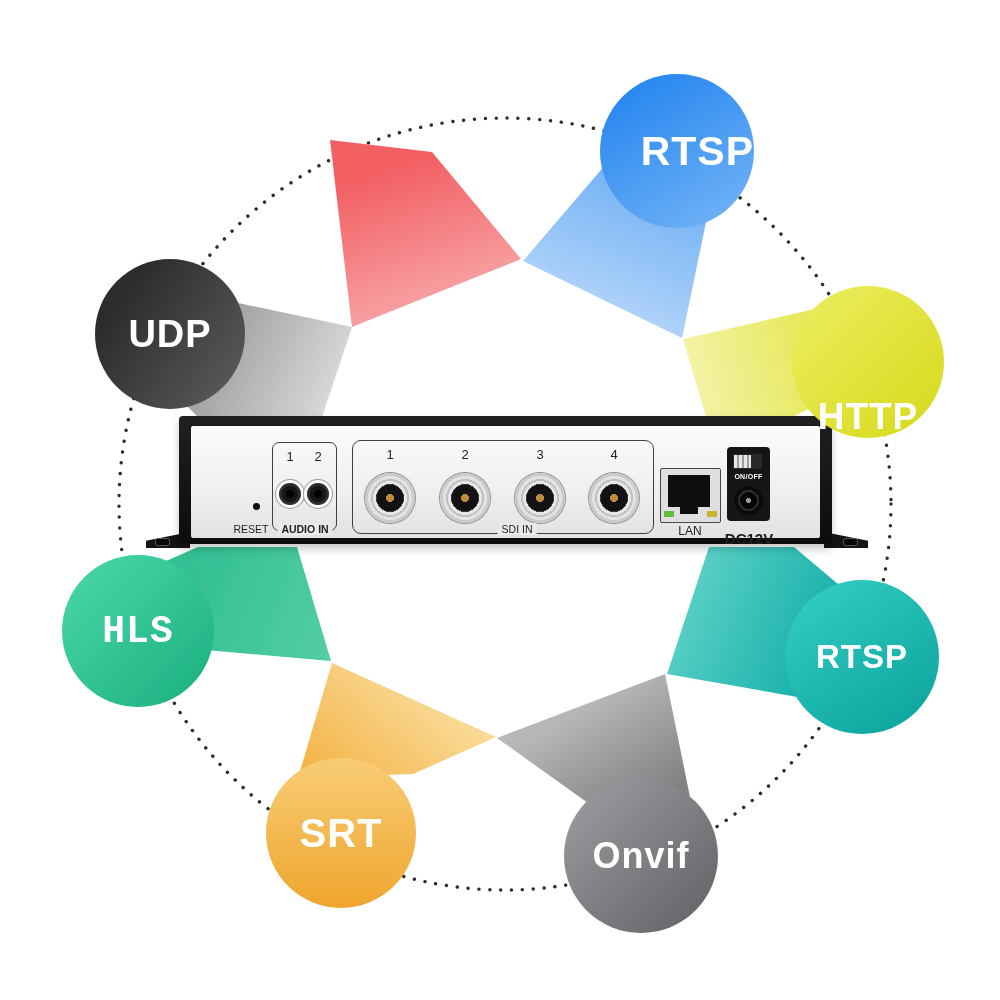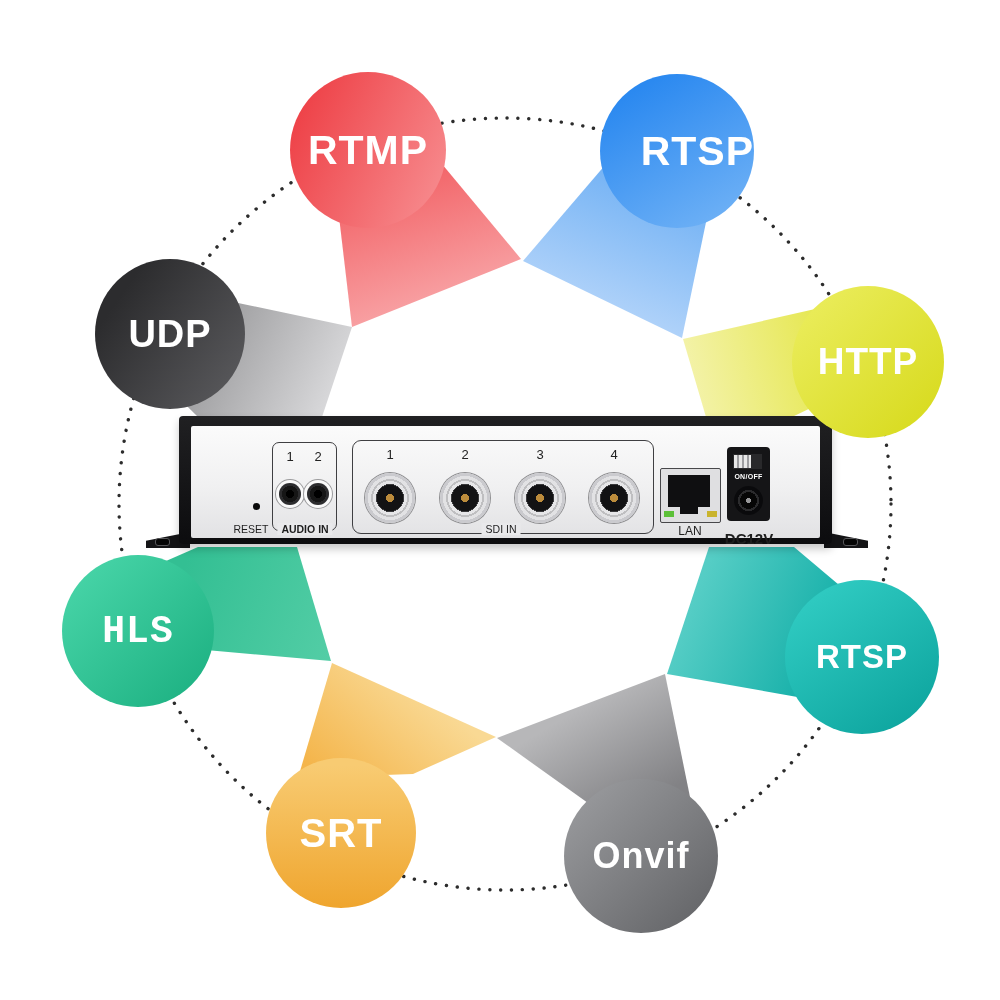--- a/index.html
+++ b/index.html
@@ -10,21 +10,21 @@
   
   .bubble{position:absolute;border-radius:50%;display:flex;align-items:center;justify-content:center;
           color:#fff;font-weight:bold;letter-spacing:1px;}
   .b-rtmp {left:290px;top:72px; width:156px;height:156px;font-size:41px;
            background:linear-gradient(115deg,#ee4147 10%,#f78d90 95%);}
   .b-rtsp {left:600px;top:74px; width:154px;height:154px;font-size:41px;
            background:linear-gradient(150deg,#2b89f0 15%,#72b3f6 95%);justify-content:flex-end;}
   .b-udp  {left:95px; top:259px;width:150px;height:150px;font-size:38px;
            background:linear-gradient(125deg,#2c2c2e 20%,#5e5e61 100%);text-align:right;}
   .b-http {left:792px;top:286px;width:152px;height:152px;font-size:37px;
-           background:linear-gradient(135deg,#e9eb57 15%,#d7da1c 95%);}
+           background:linear-gradient(135deg,#e9eb57 15%,#d7da1c 95%);align-items:flex-end;}
   .b-hls  {left:62px; top:555px;width:152px;height:152px;font-size:38px;
            background:linear-gradient(135deg,#47d4a7 10%,#1cb081 95%);font-family:Liberation Mono, monospace;}
   .b-rtmps{left:785px;top:580px;width:154px;height:154px;font-size:33px;
            background:linear-gradient(145deg,#2ec9c0 15%,#0ca39d 95%);}
   .b-srt  {left:266px;top:758px;width:150px;height:150px;font-size:40px;
            background:linear-gradient(180deg,#f8cb72 5%,#efa52e 100%);}
   .b-onvif{left:564px;top:779px;width:154px;height:154px;font-size:36px;
            background:linear-gradient(135deg,#98999c 10%,#5f6063 100%);}
 
   
@@ -145,21 +145,21 @@
 
         <div class="groupbox gb-sdi"></div>
         <div class="num" style="left:186px;top:21px;">1</div>
         <div class="num" style="left:261px;top:21px;">2</div>
         <div class="num" style="left:336px;top:21px;">3</div>
         <div class="num" style="left:410px;top:21px;">4</div>
         <div class="bnc" style="left:174px;top:47px;"></div>
         <div class="bnc" style="left:249px;top:47px;"></div>
         <div class="bnc" style="left:324px;top:47px;"></div>
         <div class="bnc" style="left:398px;top:47px;"></div>
-        <div class="chip" style="left:310px;top:97px;text-align:right;">SDI  IN</div>
+        <div class="chip" style="left:326px;top:97px;text-align:right;">SDI  IN</div>
 
         <div class="lan-frame">
           <div class="lan-port"></div>
           <div class="led led-g"></div>
           <div class="led led-y"></div>
         </div>
         <div class="lbl" style="left:479px;top:98px;width:40px;font-size:12px;">LAN</div>
 
         <div class="pwr">
           <div class="switch">
@@ -167,23 +167,20 @@
           </div>
           <div class="onoff">ON/OFF</div>
           <div class="dc-jack"></div>
         </div>
         <div class="lbl" style="left:533px;top:104px;width:50px;font-size:15px;font-weight:bold;">DC12V</div>
 
       </div>
     </div>
   </div>
 
-  <div class="bubble b-rtmp">
-      <span>RTMP</span>
-    </div>
   <div class="bubble b-rtsp">
       <span>RTSP</span>
     </div>
   <div class="bubble b-udp">
       <span>UDP</span>
     </div>
   <div class="bubble b-http">
       <span>HTTP</span>
     </div>
   <div class="bubble b-hls">

